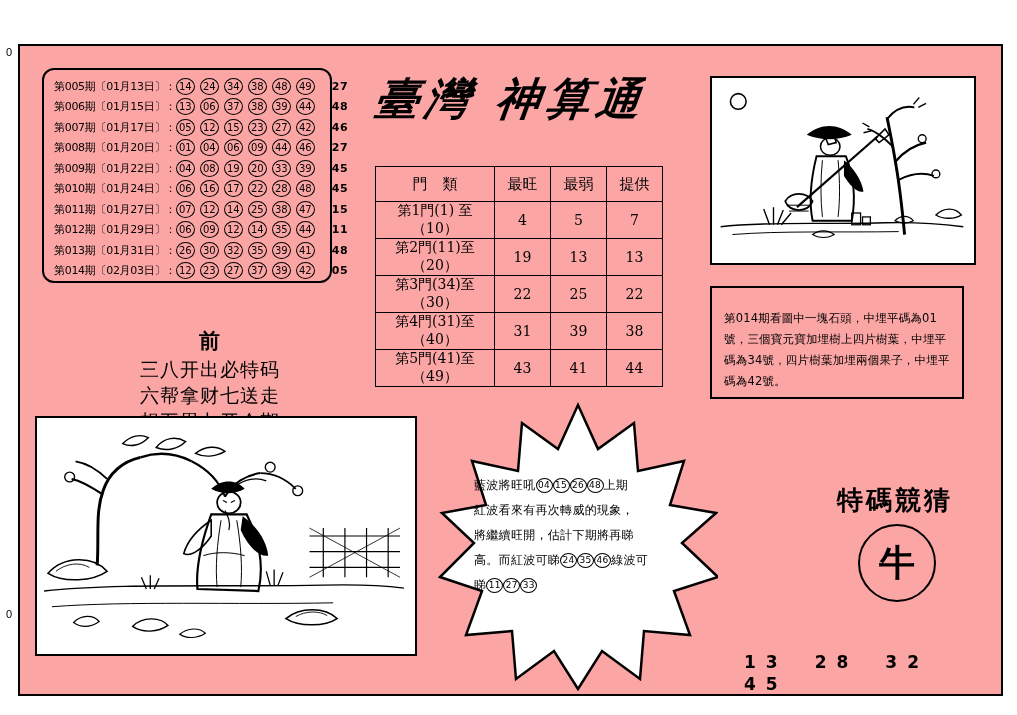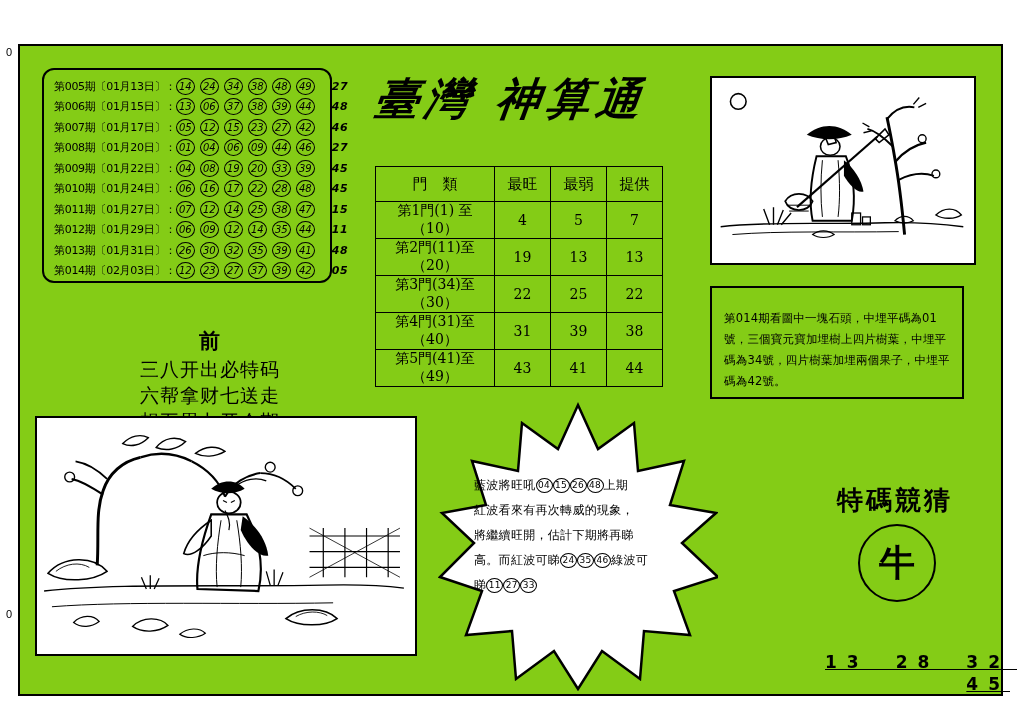--- a/index.html
+++ b/index.html
@@ -10,21 +10,21 @@
     position:relative;
     overflow:hidden;
   }
   .page{
     position:absolute;left:0;top:0;width:1017px;height:715px;
     background:#fff;
   }
   .sheet{
     position:absolute;left:18px;top:44px;width:981px;height:648px;
     border:2px solid #000;
-    background:#84cc16;
+    background:#fca5a5;
   }
   .edge-mark{
     position:absolute;font-size:11px;color:#000;font-family:"Liberation Sans",sans-serif;
   }
   
   .draws{
     position:absolute;left:22px;top:22px;width:290px;height:215px;
     border:2px solid #000;border-radius:12px;
     padding:6px 8px 4px 10px;
     box-sizing:border-box;
@@ -34,21 +34,21 @@
     height:20.5px;
     font-size:11.5px;
     white-space:nowrap;
   }
   .draw-label{
     font-family:"DejaVu Sans",sans-serif;
     letter-spacing:-0.3px;
     width:128px;
     font-size:11px;
   }
-  .draw-nums{display:flex;align-items:center;gap:5px;font-style:italic;}
+  .draw-nums{display:flex;align-items:center;gap:5px;}
   .ball{
     display:inline-block;
     min-width:15px;height:15px;line-height:15px;
     border:1px solid #000;border-radius:50%;
     text-align:center;font-size:10px;
     font-family:"DejaVu Sans",sans-serif;
     padding:0 1px;
   }
   .special{
     display:inline-block;margin-left:12px;font-size:11px;font-weight:bold;
@@ -128,26 +128,25 @@
     font-weight:bold;font-size:26px;letter-spacing:3px;margin-top:12px;
   }
   .tema-circle{
     position:absolute;left:838px;top:478px;width:74px;height:74px;
     border:2px solid #000;border-radius:50%;
     display:flex;align-items:center;justify-content:center;
     font-family:"DejaVu Serif","Liberation Serif",serif;
     font-size:36px;font-weight:bold;
   }
   .tema-nums{
-    position:absolute;left:760px;top:605px;width:230px;
-    text-align:right;
+    position:absolute;left:724px;top:605px;width:230px;
+    text-align:left;
     font-family:"DejaVu Sans",sans-serif;
     font-weight:bold;font-size:17px;
     letter-spacing:10px;
-    text-decoration:underline;
   }
 </style>
 </head>
 <body>
 
 <div class="page">
 
   <div class="edge-mark" style="left:6px;top:46px;">0</div>
   <div class="edge-mark" style="left:6px;top:608px;">0</div>
 

